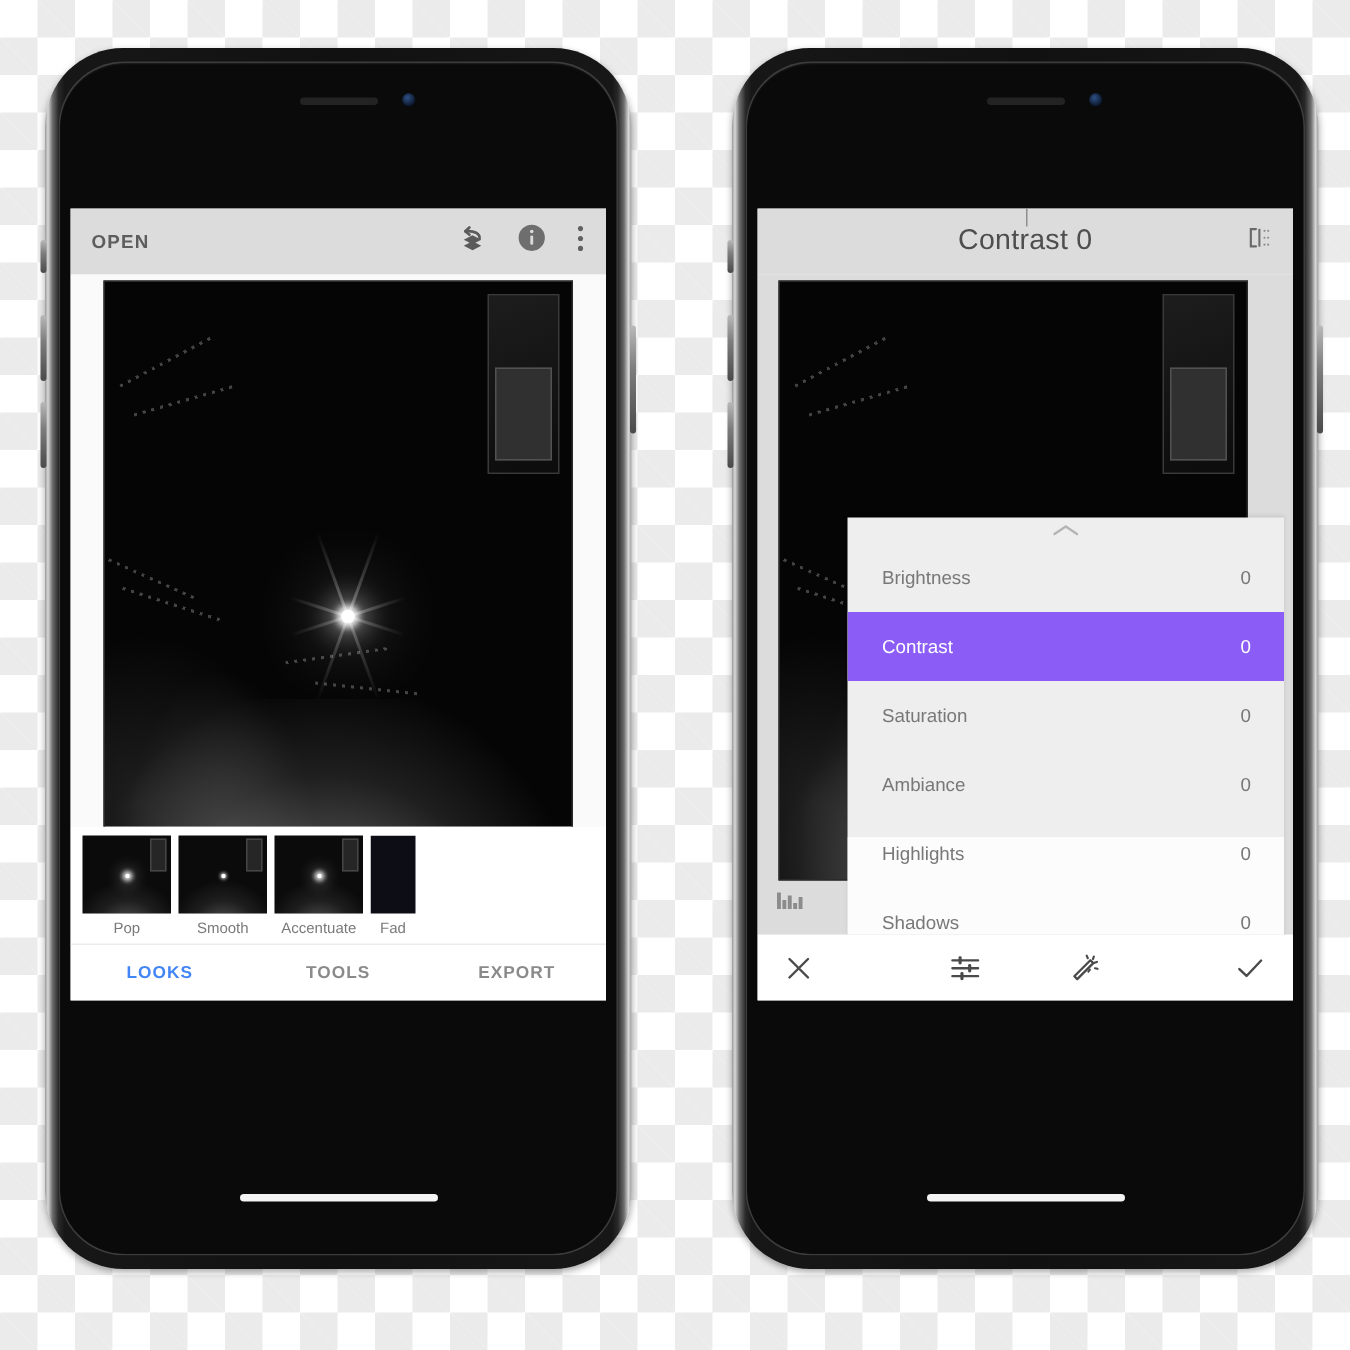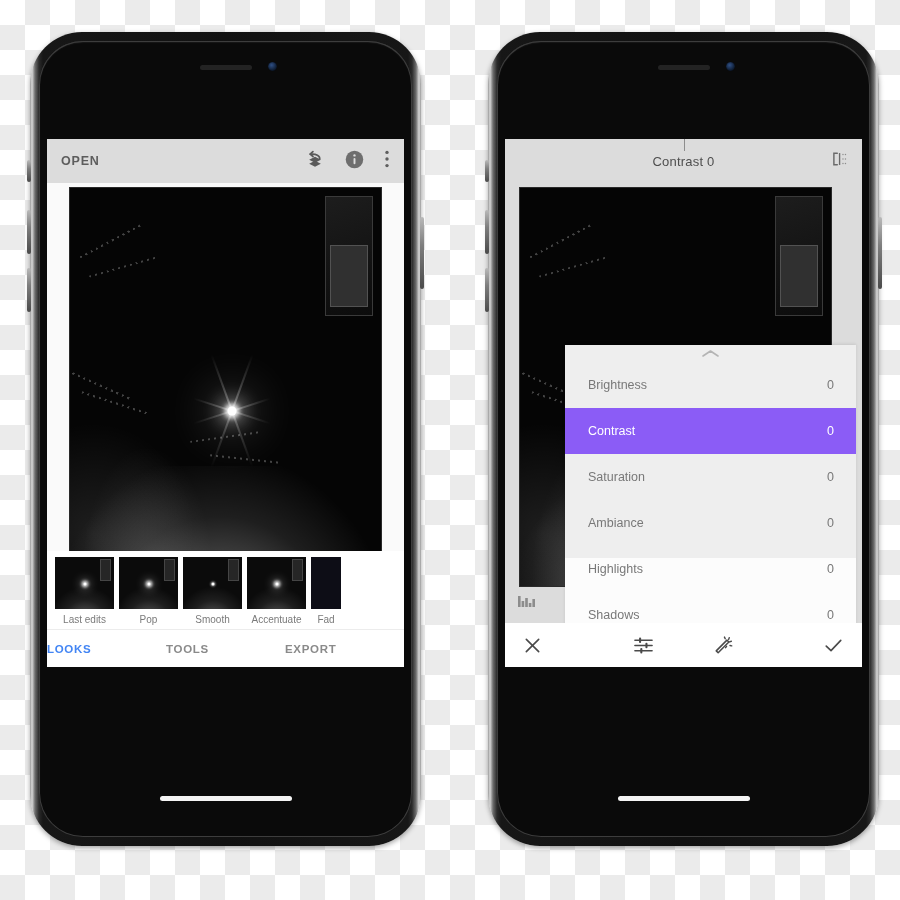--- a/index.html
+++ b/index.html
@@ -115,21 +115,21 @@
   }
   .appbar.centered { justify-content: center; }
 
   .open-label {
     font-size: 12.5px;
     font-weight: bold;
     letter-spacing: 0.8px;
     color: #5d5d5d;
   }
   .appbar-title {
-    font-size: 13px;
+    font-size: 19px;
     color: #4e4e4e;
     letter-spacing: 0.2px;
   }
   .appbar-actions {
     margin-left: auto;
     display: flex;
     align-items: center;
     gap: 19px;
   }
   .ico { display: block; }
@@ -294,20 +294,21 @@
   .tabbar {
     flex: 0 0 auto;
     height: 38px;
     background: #ffffff;
     border-top: 1px solid #ececec;
     display: flex;
     align-items: center;
   }
   .tab {
     flex: 1 1 0;
+    text-align: center;
     font-size: 11.5px;
     font-weight: bold;
     letter-spacing: 0.7px;
     color: #8a8a8a;
   }
   .tab.active { color: #4285f4; }
 
   
   .editor-body {
     flex: 1 1 auto;
@@ -446,28 +447,20 @@
             <div class="glow-streak a"></div>
             <div class="glow-streak b"></div>
             <div class="glow-streak c"></div>
             <div class="glow-streak d"></div>
             <div class="glow-main"></div>
             <div class="ground-glow"></div>
           </div>
         </div>
 
         <div class="filmstrip">
-          <div class="look">
-            <div class="look-thumb">
-              <div class="t-pane"></div>
-                <div class="t-base"></div>
-                <div class="t-glow"></div>
-            </div>
-            <div class="look-label">Last edits</div>
-          </div>
           <div class="look">
             <div class="look-thumb">
               <div class="t-pane"></div>
                 <div class="t-base"></div>
                 <div class="t-glow"></div>
             </div>
             <div class="look-label">Pop</div>
           </div>
           <div class="look">
             <div class="look-thumb dim">

